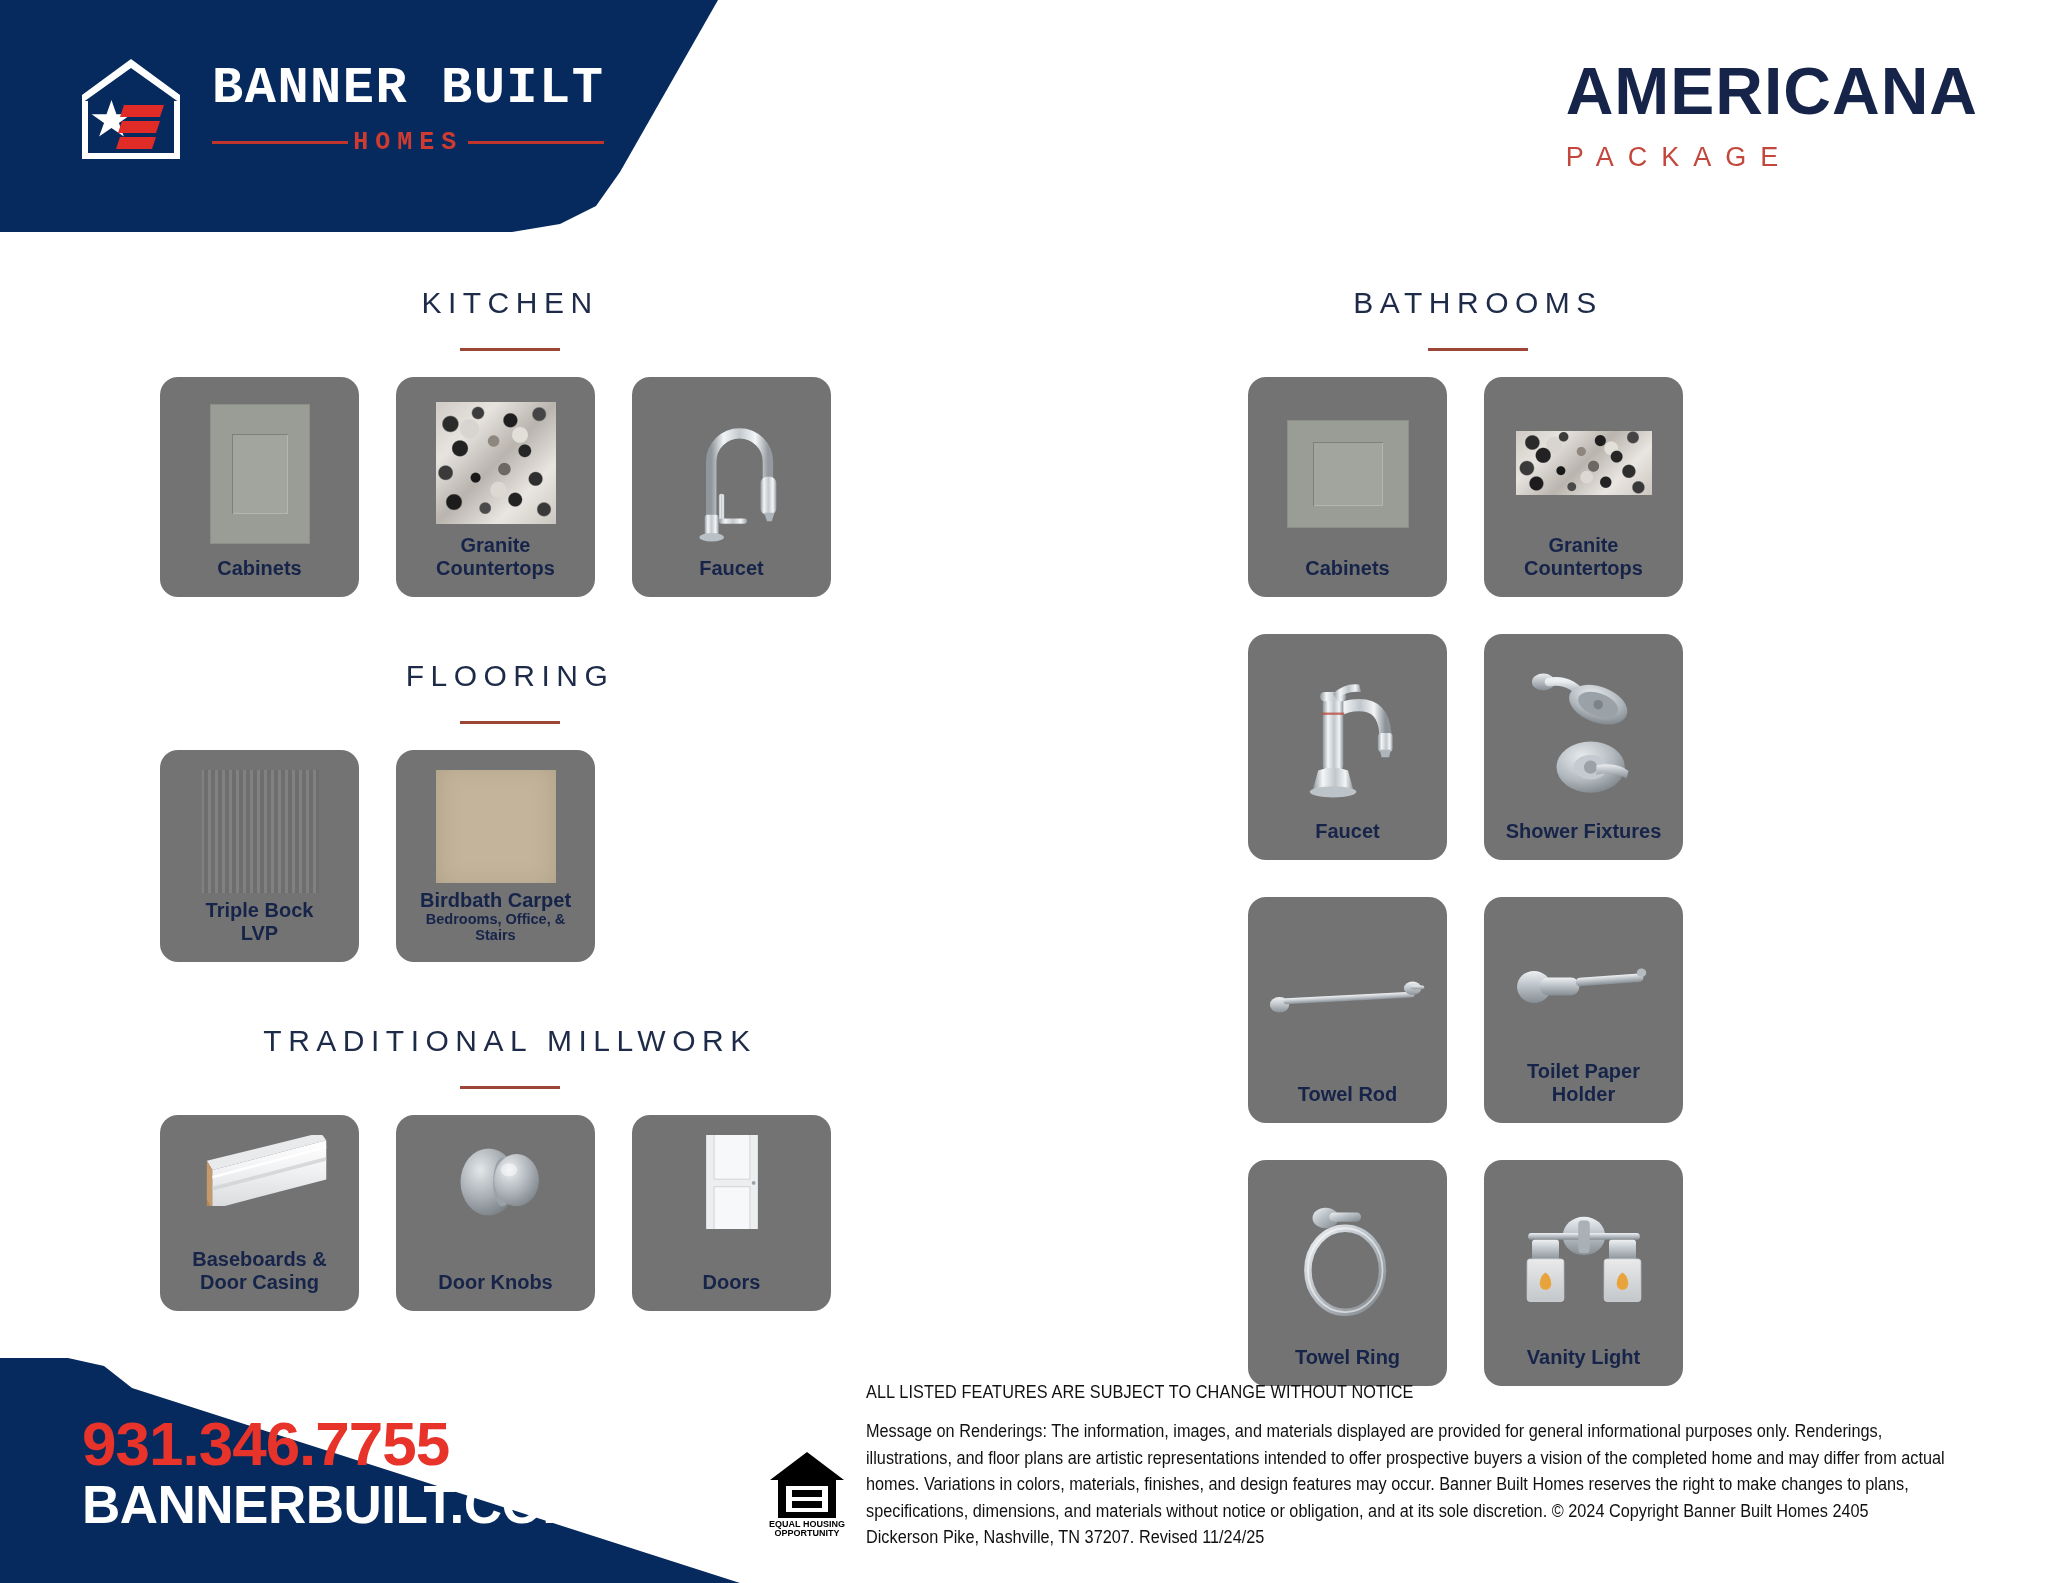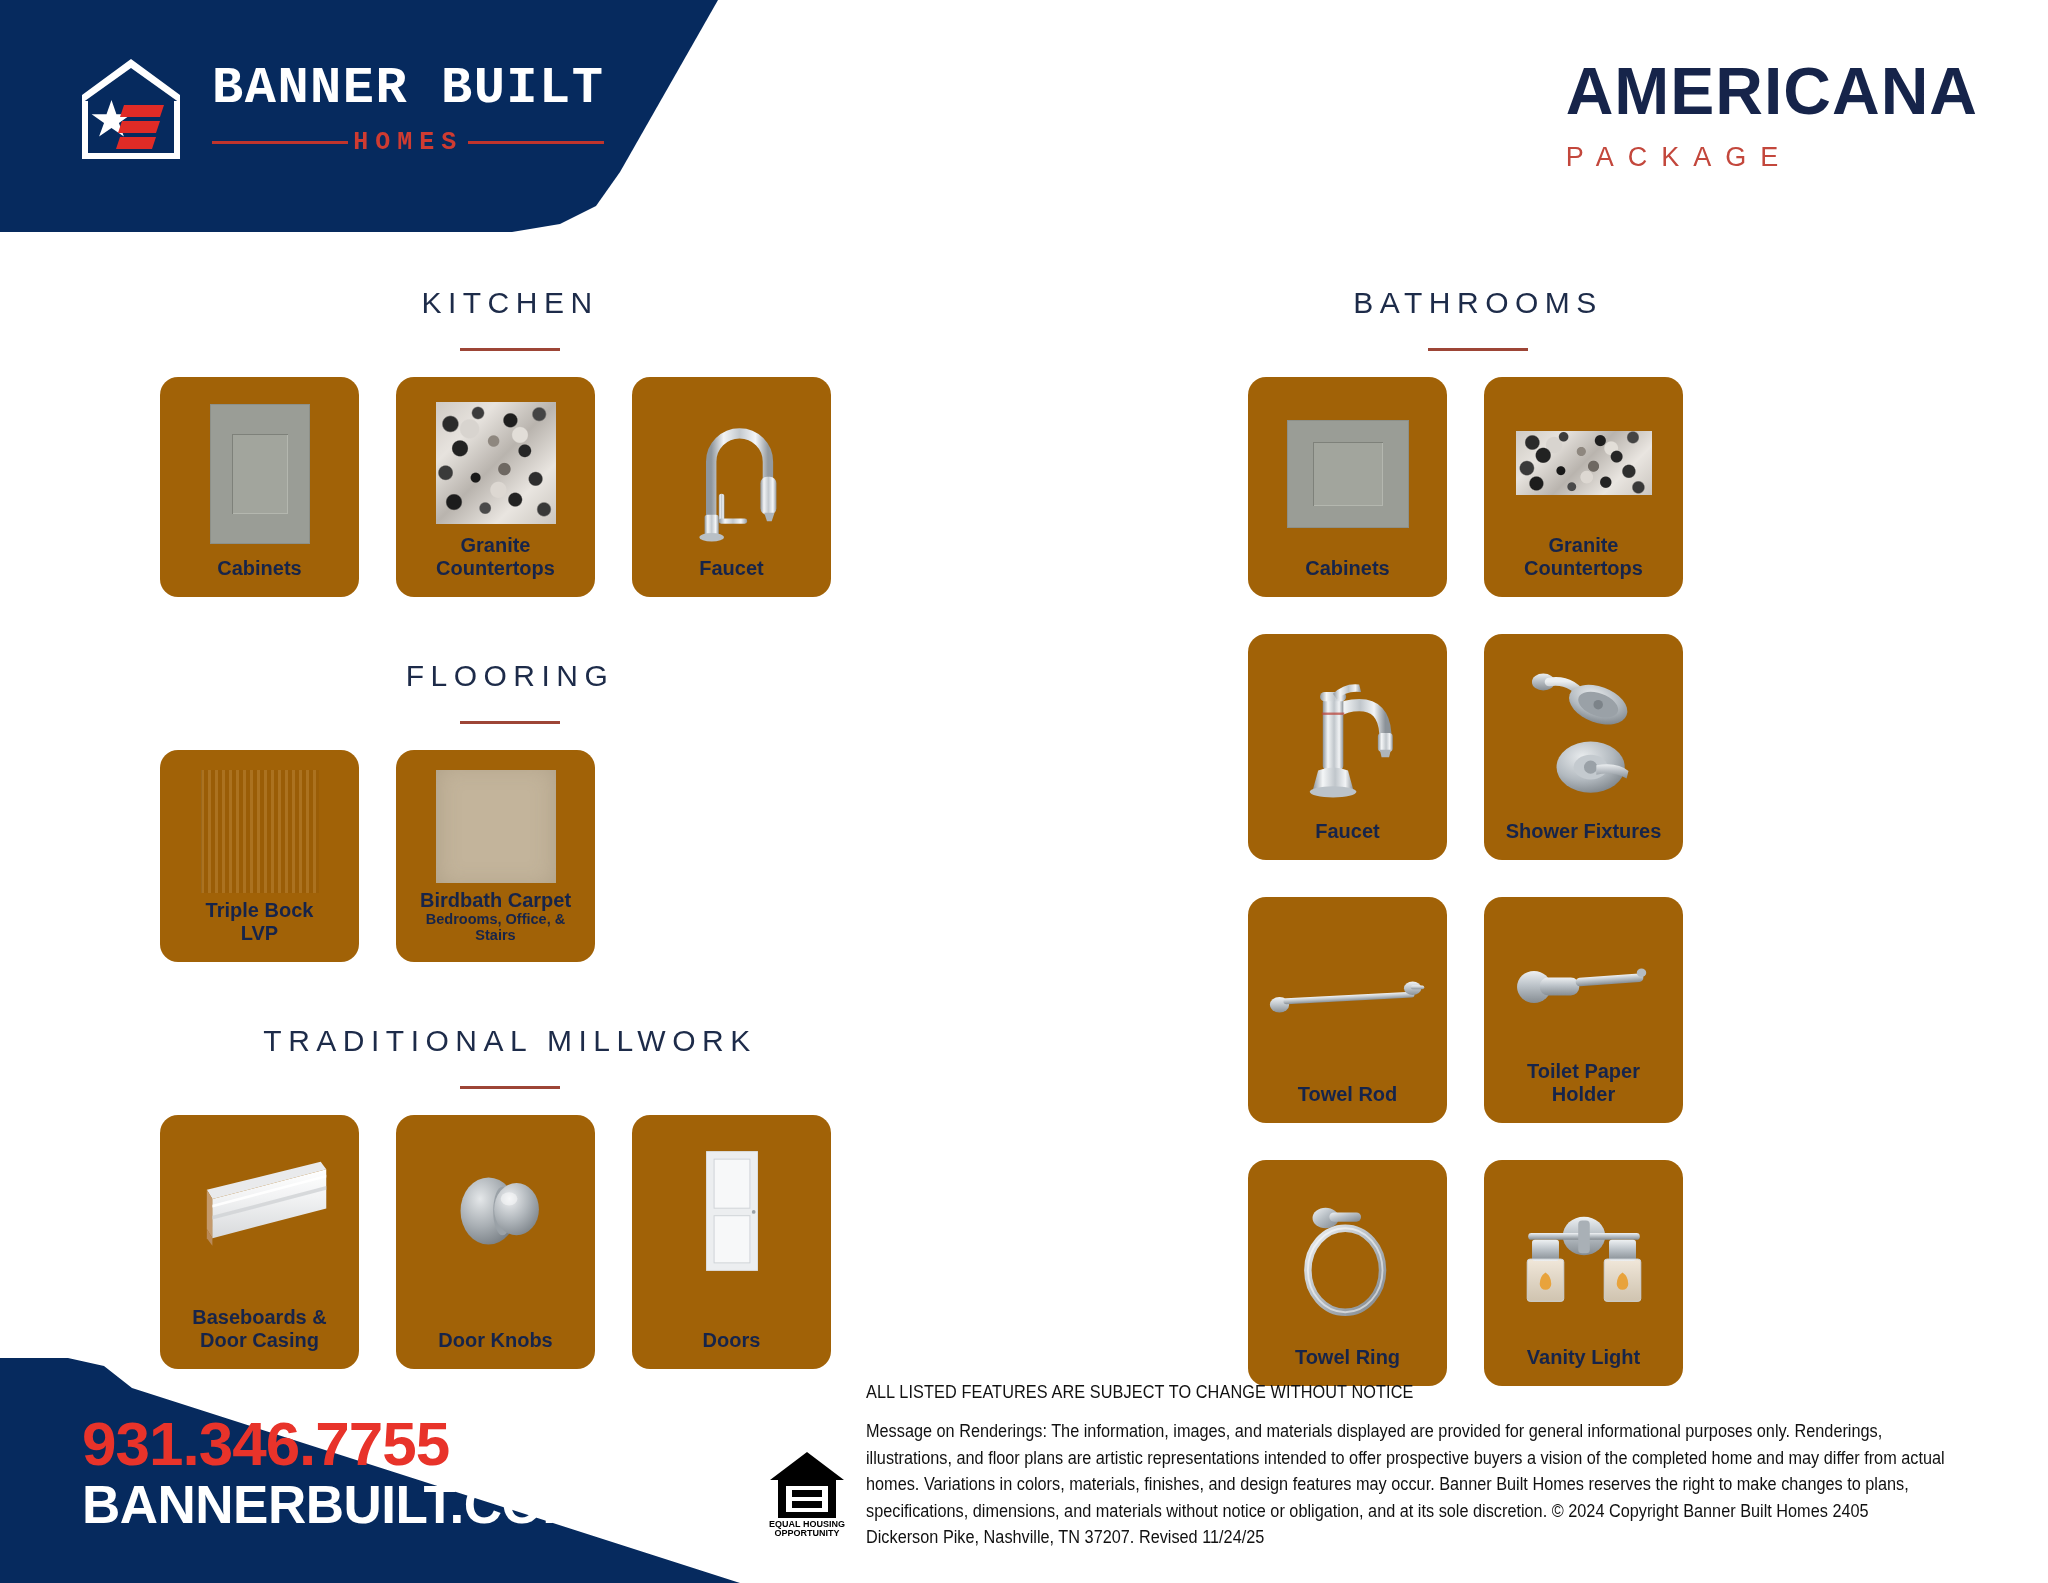--- a/index.html
+++ b/index.html
@@ -108,31 +108,31 @@
     width: 100px;
     background: #9d4536;
     flex: none;
   }
   .sec-rule.w-long { width: 100px; }
 
   .grid { display: flex; flex-wrap: wrap; gap: 37px; }
 
   .card {
     width: 199px;
-    background: #a16207;
+    background: #737373;
     border-radius: 18px;
     display: flex;
     flex-direction: column;
     align-items: center;
     justify-content: flex-start;
     padding: 20px 10px 18px 10px;
   }
   .card.h-kitchen { height: 220px; }
   .card.h-floor   { height: 212px; }
-  .card.h-mill    { height: 254px; gap: 36px; }
+  .card.h-mill    { height: 196px; gap: 36px; }
   .card.h-bath1   { height: 220px; }
   .card.h-bath2   { height: 226px; }
 
   .thumb {
     flex: 1 1 auto;
     display: flex;
     align-items: center;
     justify-content: center;
     width: 100%;
     overflow: hidden;

